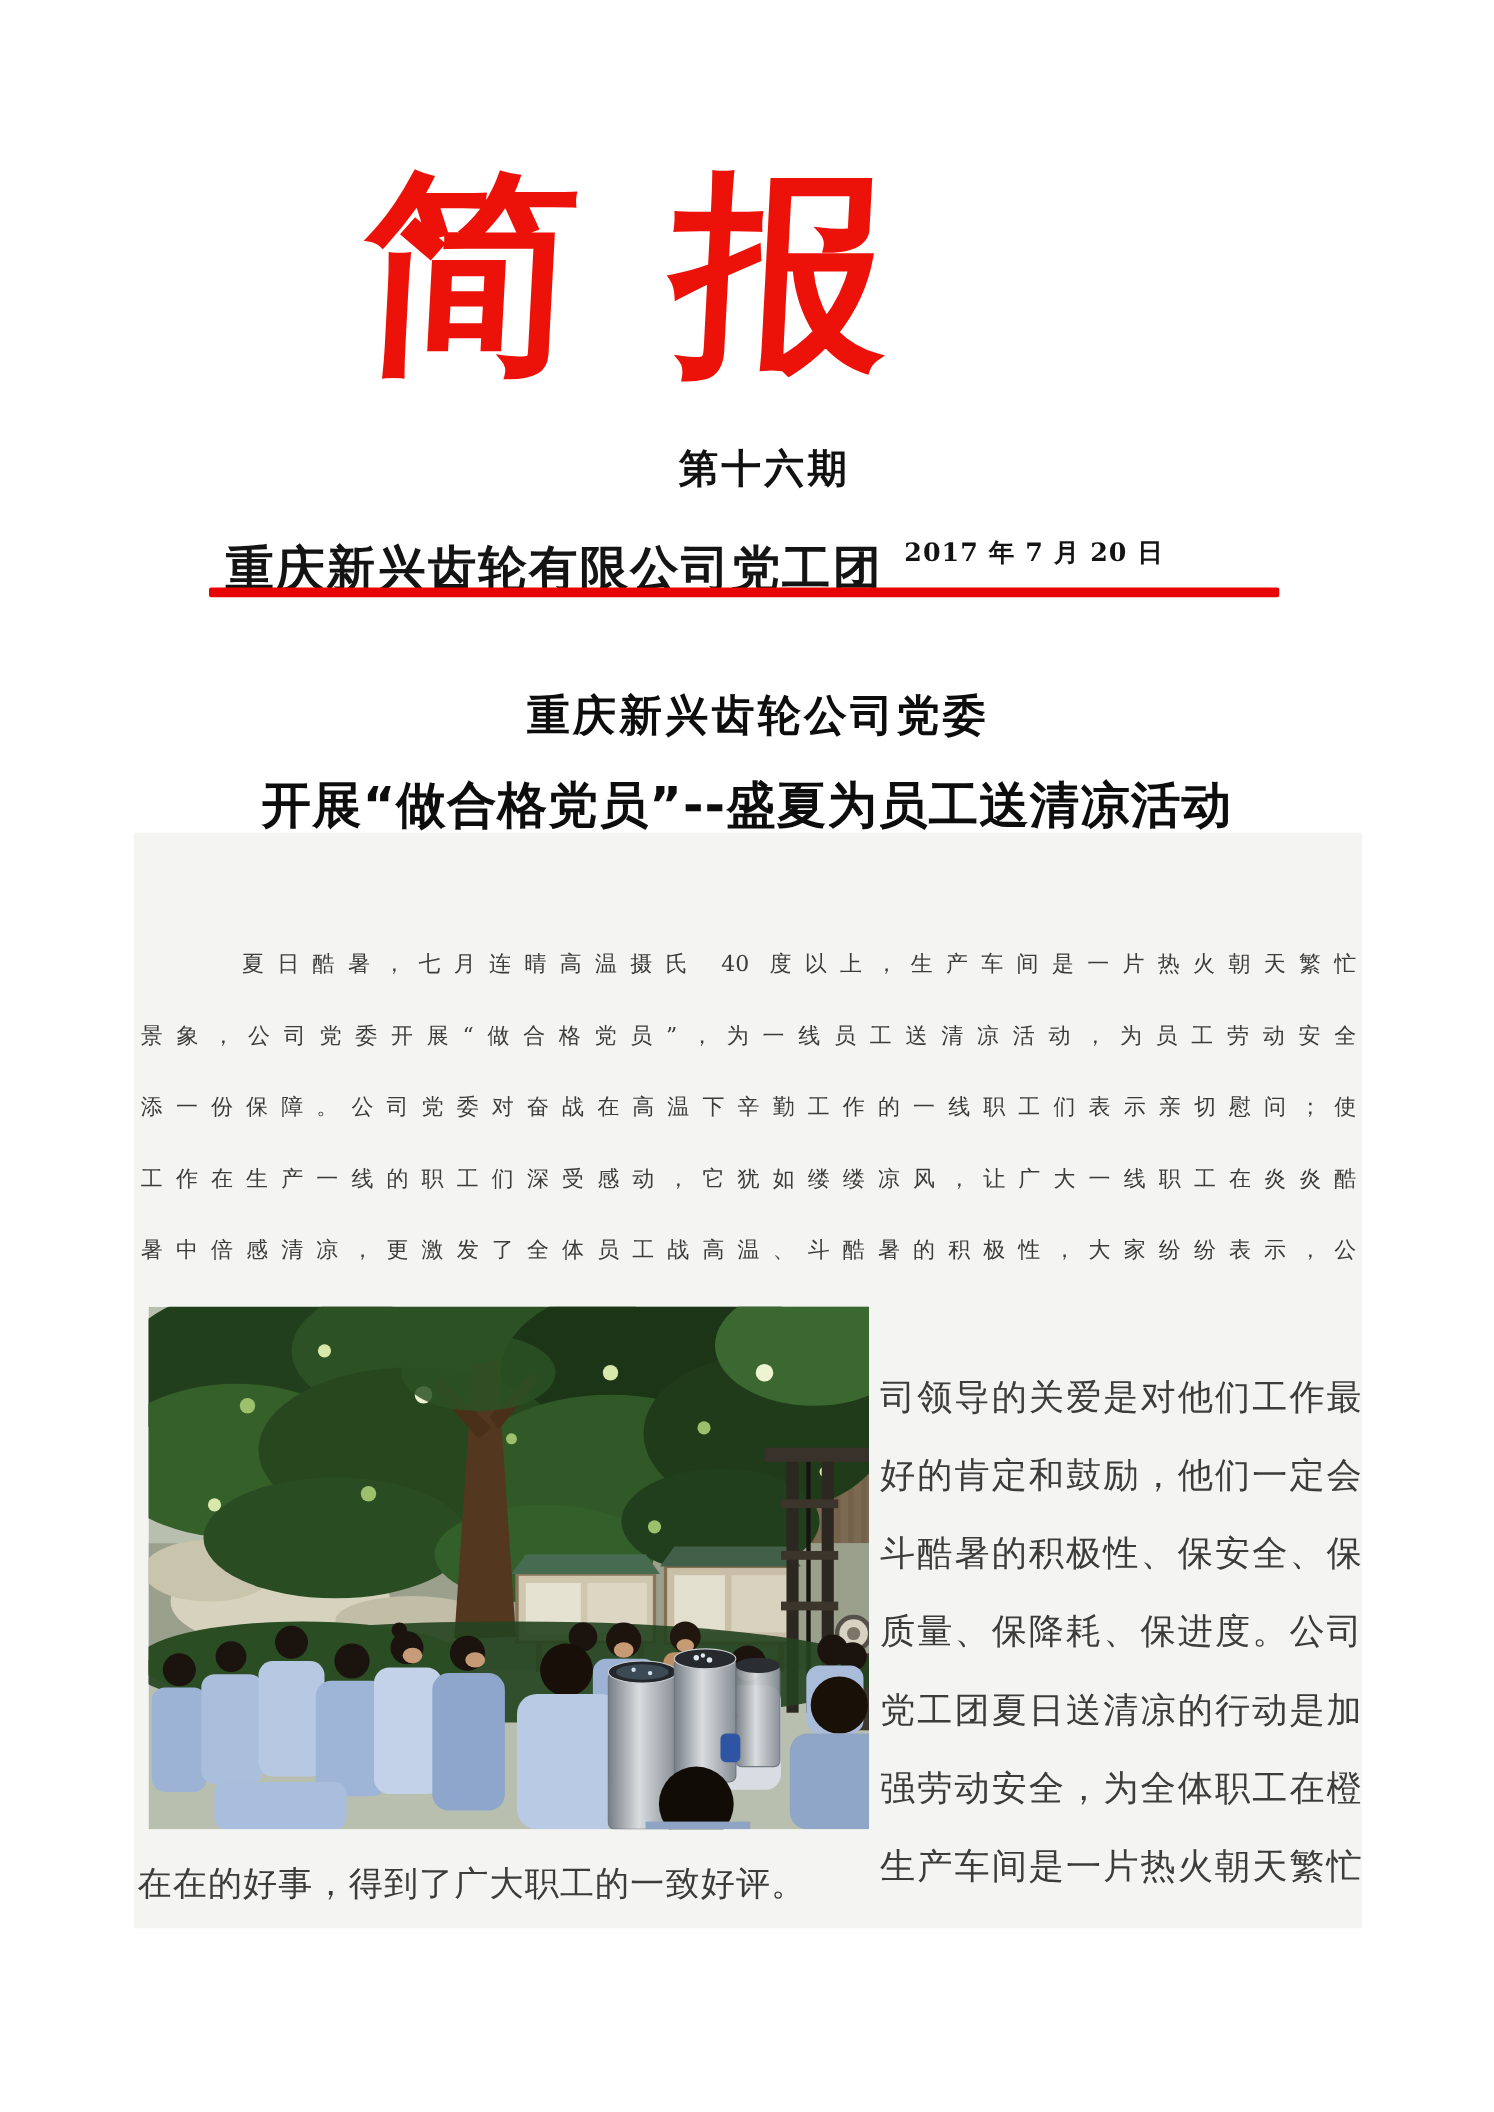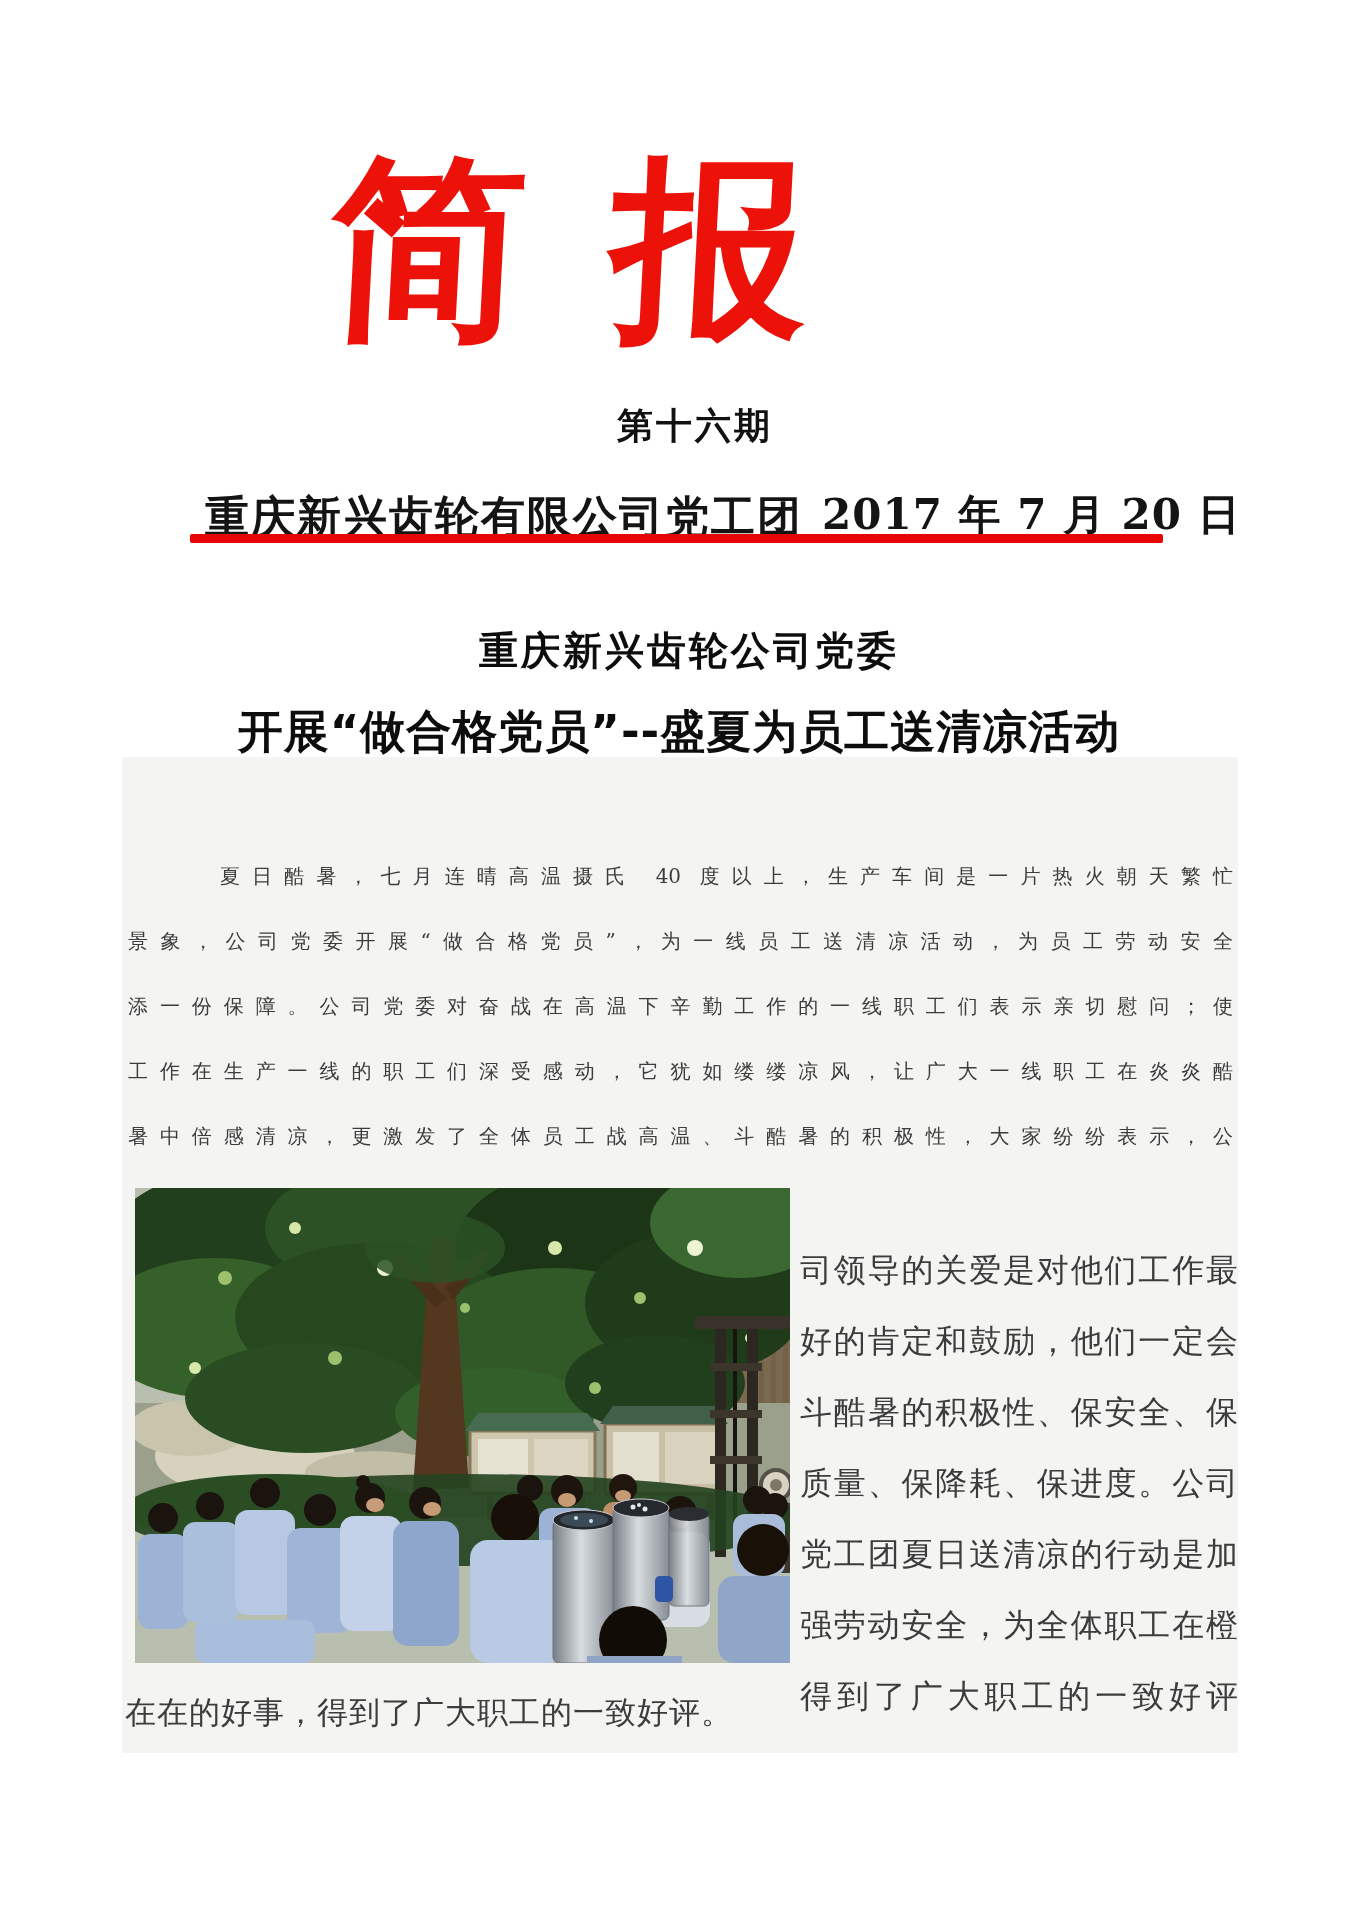--- a/index.html
+++ b/index.html
@@ -22,21 +22,21 @@
     left:0;right:0;top:402px;text-align:center;
     font-size:36px;font-weight:bold;color:#111;
     transform:translateX(16px);letter-spacing:3px;
   }
   
   .org{
     left:205px;top:488px;font-size:44px;font-weight:bold;color:#141414;
     letter-spacing:2px;
   }
   .date{
-    left:822px;top:487px;font-size:42px;font-weight:bold;color:#141414;
+    left:822px;top:487px;font-size:23px;font-weight:bold;color:#141414;
     font-family:"DejaVu Serif","Liberation Serif",serif;letter-spacing:1px;
   }
   .red-rule{
     left:190px;top:534px;width:973px;height:9px;background:#e60500;border-radius:2px;
   }
   
   .headline1{
     left:0;right:0;top:624px;text-align:center;
     font-size:39px;font-weight:bold;color:#0d0d0d;letter-spacing:3px;
     transform:translateX(10px);
@@ -253,15 +253,15 @@
     <rect x="452" y="468" width="95" height="7" fill="#8fa3c4"></rect>
   </g>
 </svg>
 
 <div class="abs wline" style="top:1200px">司领导的关爱是对他们工作最</div>
 <div class="abs wline" style="top:1271px">好的肯定和鼓励，他们一定会</div>
 <div class="abs wline" style="top:1342px">斗酷暑的积极性、保安全、保</div>
 <div class="abs wline" style="top:1413px">质量、保降耗、保进度。公司</div>
 <div class="abs wline" style="top:1484px">党工团夏日送清凉的行动是加</div>
 <div class="abs wline" style="top:1555px">强劳动安全，为全体职工在橙</div>
-<div class="abs wline" style="top:1626px">得到了广大职工的一致好评</div>
+<div class="abs wline" style="top:1626px">生产车间是一片热火朝天繁忙</div>
 
 <div class="abs closing">在在的好事，得到了广大职工的一致好评。</div>
 
 </body></html>

